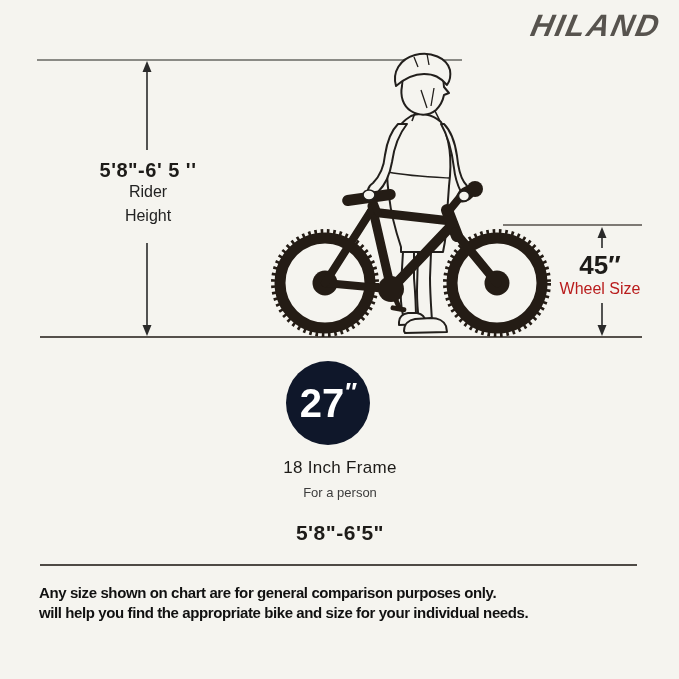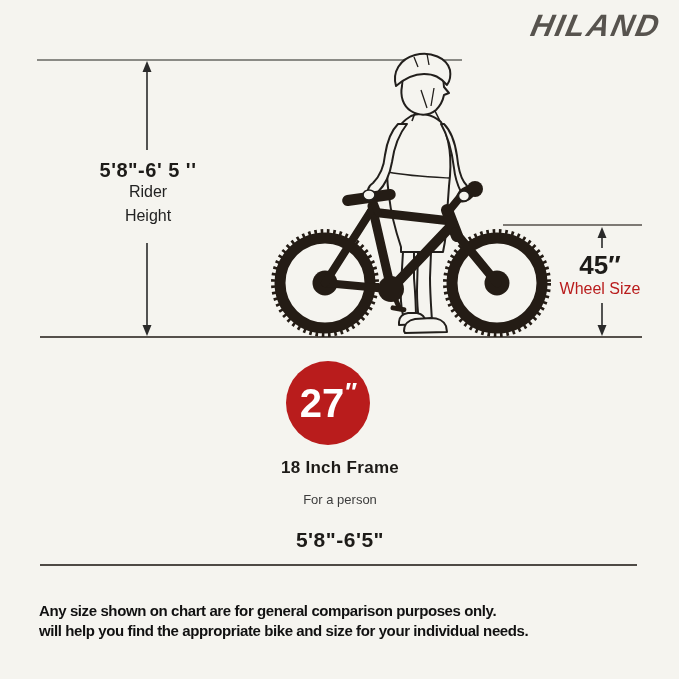--- a/index.html
+++ b/index.html
@@ -39,37 +39,37 @@
     text-align:center;font-size:26px;font-weight:700;
   }
   .wheel-label{
     top:280px;left:540px;width:120px;
     text-align:center;font-size:16px;font-weight:400;color:#b91c1c;
   }
   
   .badge{
     top:361px;left:286px;width:84px;height:84px;
     border-radius:50%;
-    background:#b91c1c;
+    background:#0f172a;
     display:flex;align-items:center;justify-content:center;
     color:#ffffff;
   }
   .badge-value{font-size:40px;font-weight:700;line-height:1;}
   .badge-unit{font-size:25px;font-weight:700;line-height:1;position:relative;top:-11px;left:1px;}
   
   .frame-block{top:458px;left:190px;width:300px;text-align:center;}
-  .frame-title{font-size:17px;font-weight:700;letter-spacing:0.3px;margin-bottom:14px;}
+  .frame-title{font-size:17px;font-weight:400;letter-spacing:0.3px;margin-bottom:7px;}
   .frame-subtitle{font-size:13px;font-weight:400;color:#3c3c3c;margin-bottom:21px;}
   .frame-range{font-size:21px;font-weight:700;letter-spacing:0.5px;}
   
   .divider{top:564px;left:40px;width:597px;height:2px;background:#4e4a45;}
   .disclaimer{
     top:583px;left:39px;width:632px;
     font-size:15px;font-weight:700;letter-spacing:-0.4px;
-    line-height:19.5px;color:#111;margin-top:18px;
+    line-height:19.5px;color:#111;
   }
   .disclaimer div{white-space:nowrap;}
 </style>
 </head>
 <body>
 
 <svg class="scene abs" width="679" height="679" viewBox="0 0 679 679">
 
   <line x1="37" y1="60" x2="462" y2="60" stroke="#8a8a85" stroke-width="2"></line>
   <line x1="40" y1="337" x2="642" y2="337" stroke="#55504b" stroke-width="1.8"></line>

